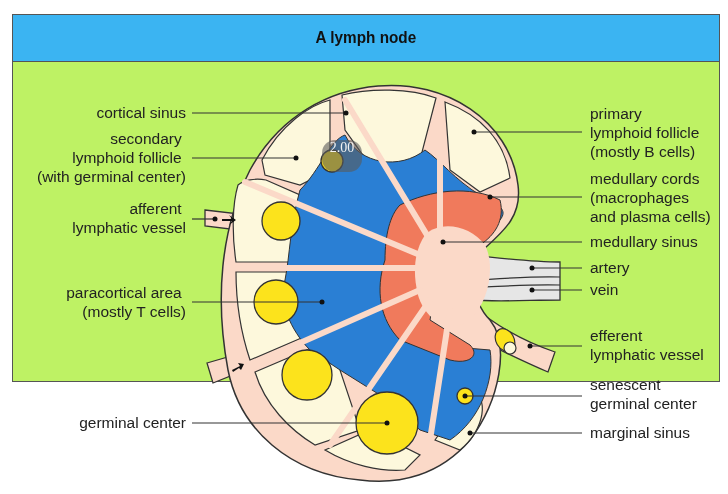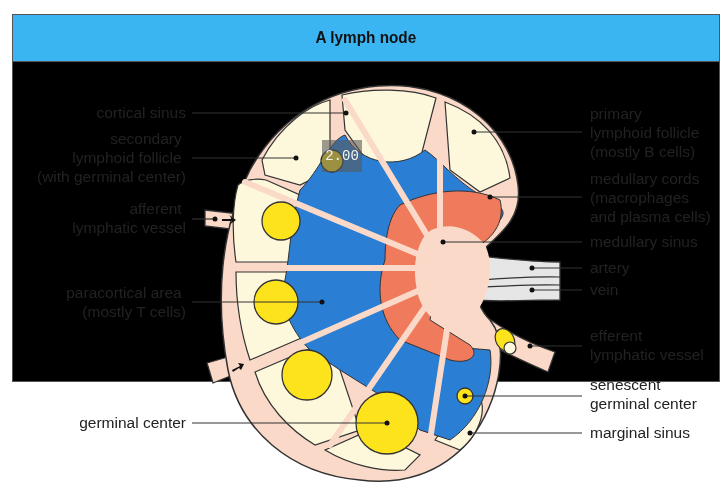--- a/index.html
+++ b/index.html
@@ -1,22 +1,22 @@
 <!DOCTYPE html>
 <html><head>
 <meta charset="utf-8">
 <style>
   html, body { margin: 0; padding: 0; background: #ffffff; }
   body { width: 728px; height: 494px; position: relative; overflow: hidden; font-family: "Liberation Sans", sans-serif; }
-  .frame { position: absolute; left: 12px; top: 14px; width: 708px; height: 368px; border: 1.5px solid #555; box-sizing: border-box; background: #000000; }
+  .frame { position: absolute; left: 12px; top: 14px; width: 708px; height: 368px; border: 1.5px solid #555; box-sizing: border-box; background: #bef264; }
   .title-bar { position: absolute; left: 0; top: 0; width: 100%; height: 46px; background: #3bb4f2; border-bottom: 1.5px solid #555; display: flex; align-items: center; justify-content: center; }
   .title-bar span { font-family: "Liberation Sans", sans-serif; font-weight: bold; font-size: 17px; color: #111; transform: scaleX(0.9); }
   svg.diagram { position: absolute; left: 0; top: 0; }
   .lbl { font-family: "Liberation Sans", sans-serif; font-size: 15.5px; fill: #222; }
-  .speed-badge { position: absolute; left: 322px; top: 140px; width: 40px; height: 32px; background: rgba(90,90,90,0.6); border-radius: 0; color: #f2f2f2; font-family: Liberation Mono, monospace; font-size: 14px; display: flex; align-items: center; justify-content: center; }
+  .speed-badge { position: absolute; left: 322px; top: 140px; width: 40px; height: 32px; background: rgba(90,90,90,0.6); border-radius: 13px; color: #f2f2f2; font-family: Liberation Serif, serif; font-size: 14px; display: flex; align-items: flex-start; justify-content: center; }
 </style>
 </head>
 <body>
 
 <div class="frame">
   <div class="title-bar">
     <span>A lymph node</span>
   </div>
 </div>
 

